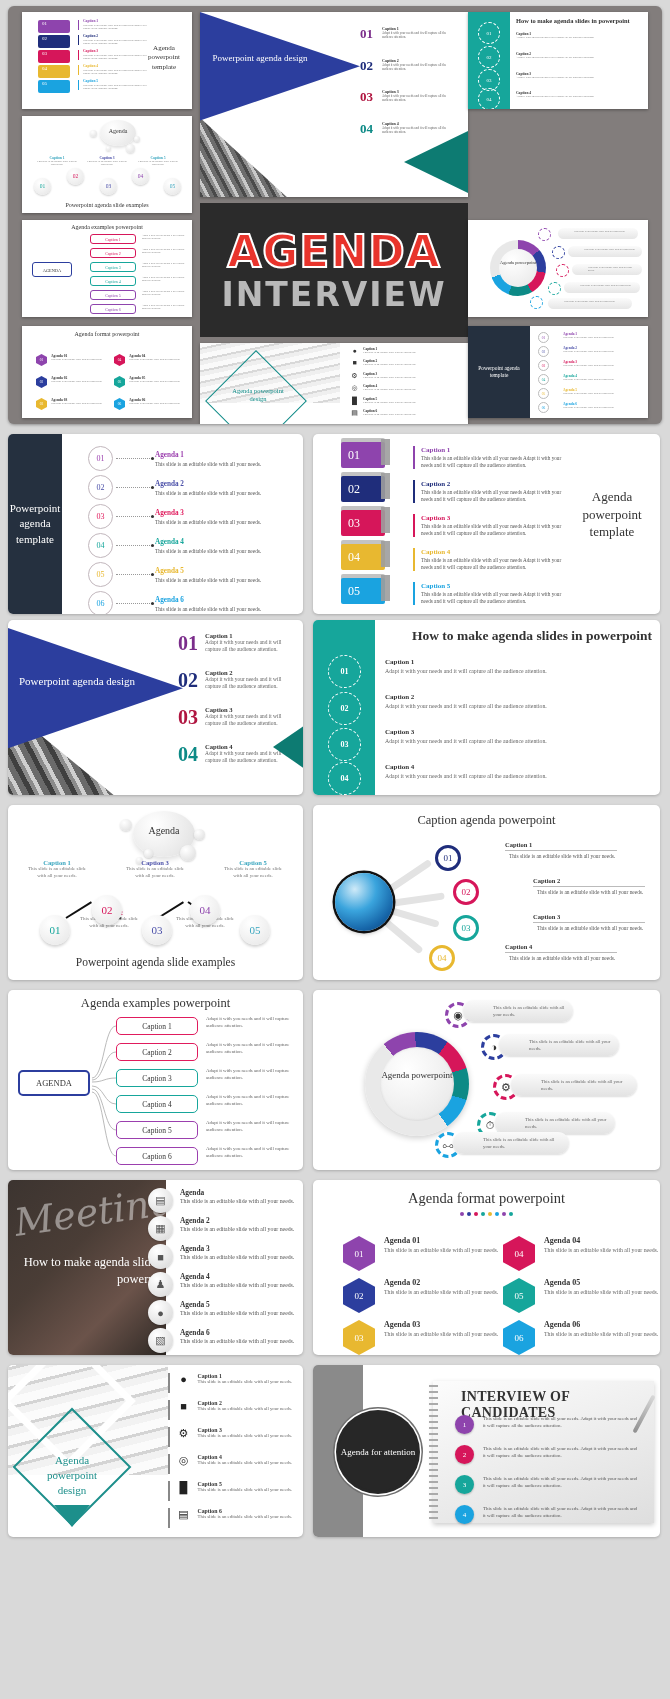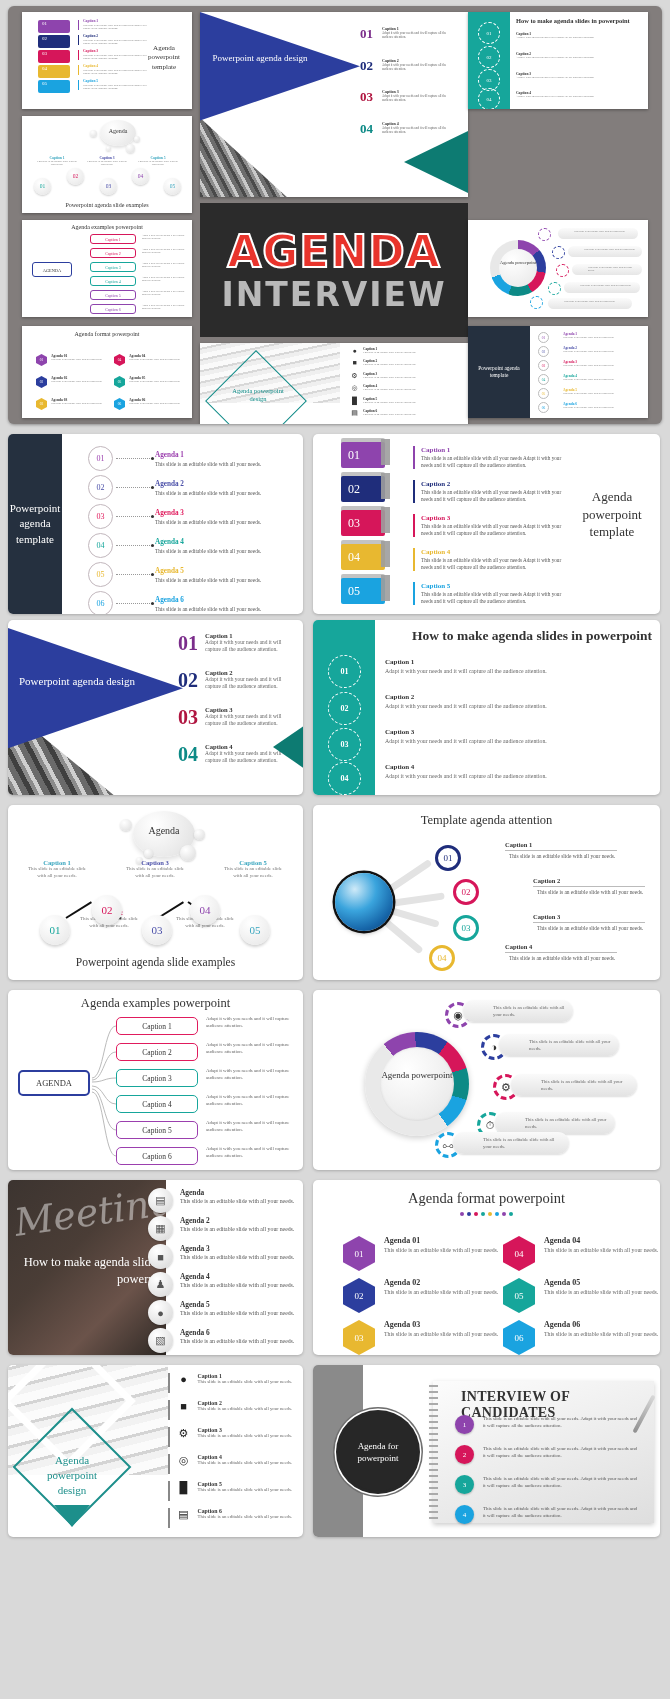--- a/index.html
+++ b/index.html
@@ -804,21 +804,21 @@
       <div class="nd" style="left:32px;top:110px;color:#16a69b">01</div>
       <div class="nd" style="left:84px;top:90px;color:#d6165a">02</div>
       <div class="nd" style="left:134px;top:110px;color:#4a4fa8">03</div>
       <div class="nd" style="left:182px;top:90px;color:#8e44ad">04</div>
       <div class="nd" style="left:232px;top:110px;color:#3aa6bf">05</div>
 
       <div class="foot">Powerpoint agenda slide examples</div>
     </div>
 
     <div class="slide s6">
-      <div class="tt">Template agenda attention</div>
+      <div class="tt">Caption agenda powerpoint</div>
       <div class="arm" style="left:66px;top:88px;width:62px;transform:rotate(-34deg)"></div>
       <div class="arm" style="left:70px;top:96px;width:62px;transform:rotate(-8deg)"></div>
       <div class="arm" style="left:70px;top:100px;width:58px;transform:rotate(16deg)"></div>
       <div class="arm" style="left:64px;top:106px;width:58px;transform:rotate(40deg)"></div>
       <div class="globe"></div>
       <div class="nc" style="left:122px;top:40px;border-color:#1f2d7b;color:#1f2d7b">01</div>
       <div class="nc" style="left:140px;top:74px;border-color:#d6165a;color:#d6165a">02</div>
       <div class="nc" style="left:140px;top:110px;border-color:#16a69b;color:#16a69b">03</div>
       <div class="nc" style="left:116px;top:140px;border-color:#e8b830;color:#e8b830">04</div>
       <div class="cap" style="left:192px;top:36px">
@@ -1046,21 +1046,21 @@
           <div class="ic">▤</div>
           <div class="tx">
             <b>Caption 6</b>
             <i>This slide is an editable slide with all your needs.</i>
           </div>
         </div>
     </div>
 
     <div class="slide s12">
       <div class="gray"></div>
-      <div class="circ">Agenda for powerpoint</div>
+      <div class="circ">Agenda for attention</div>
       <div class="pad">
         <div class="spiral"></div>
         <div class="pt">INTERVIEW OF CANDIDATES</div>
         <div class="pen"></div>
         <div class="it" style="top:34px">
             <div class="num" style="background:#8e44ad">1</div>
             <i>This slide is an editable slide with all your needs. Adapt it with your needs and it will capture all the audience attention.</i>
           </div>
         <div class="it" style="top:64px">
             <div class="num" style="background:#d6165a">2</div>

